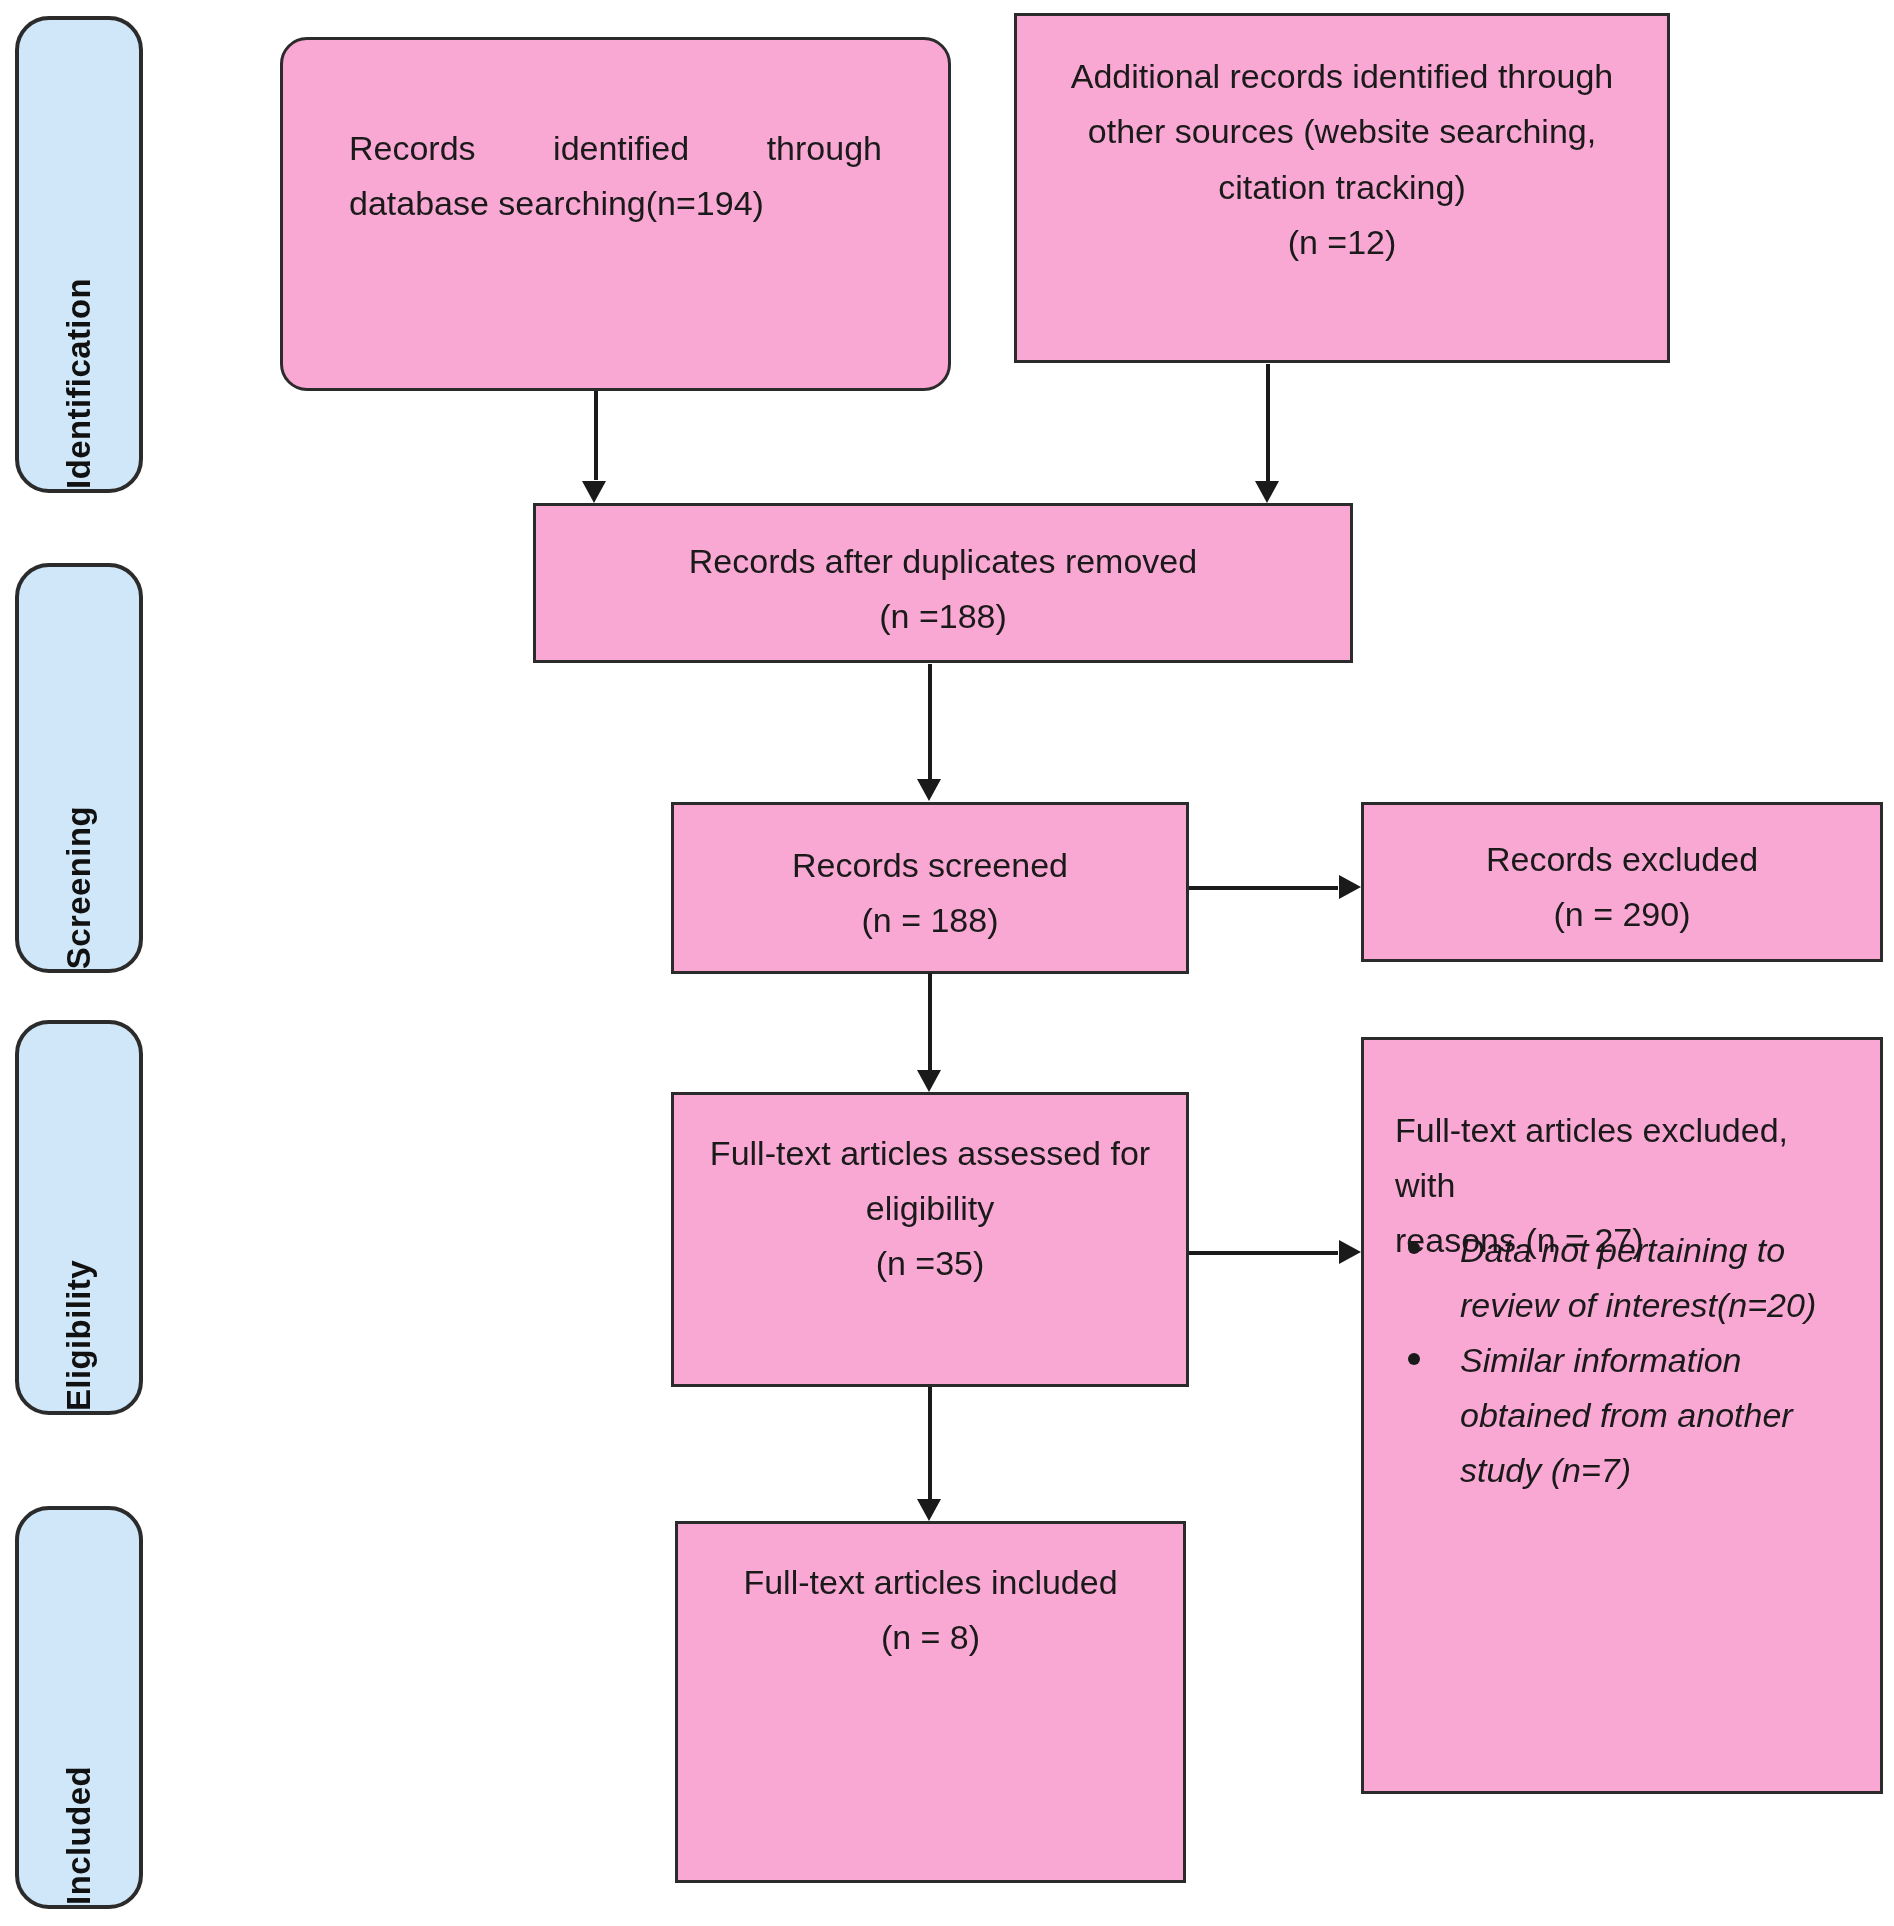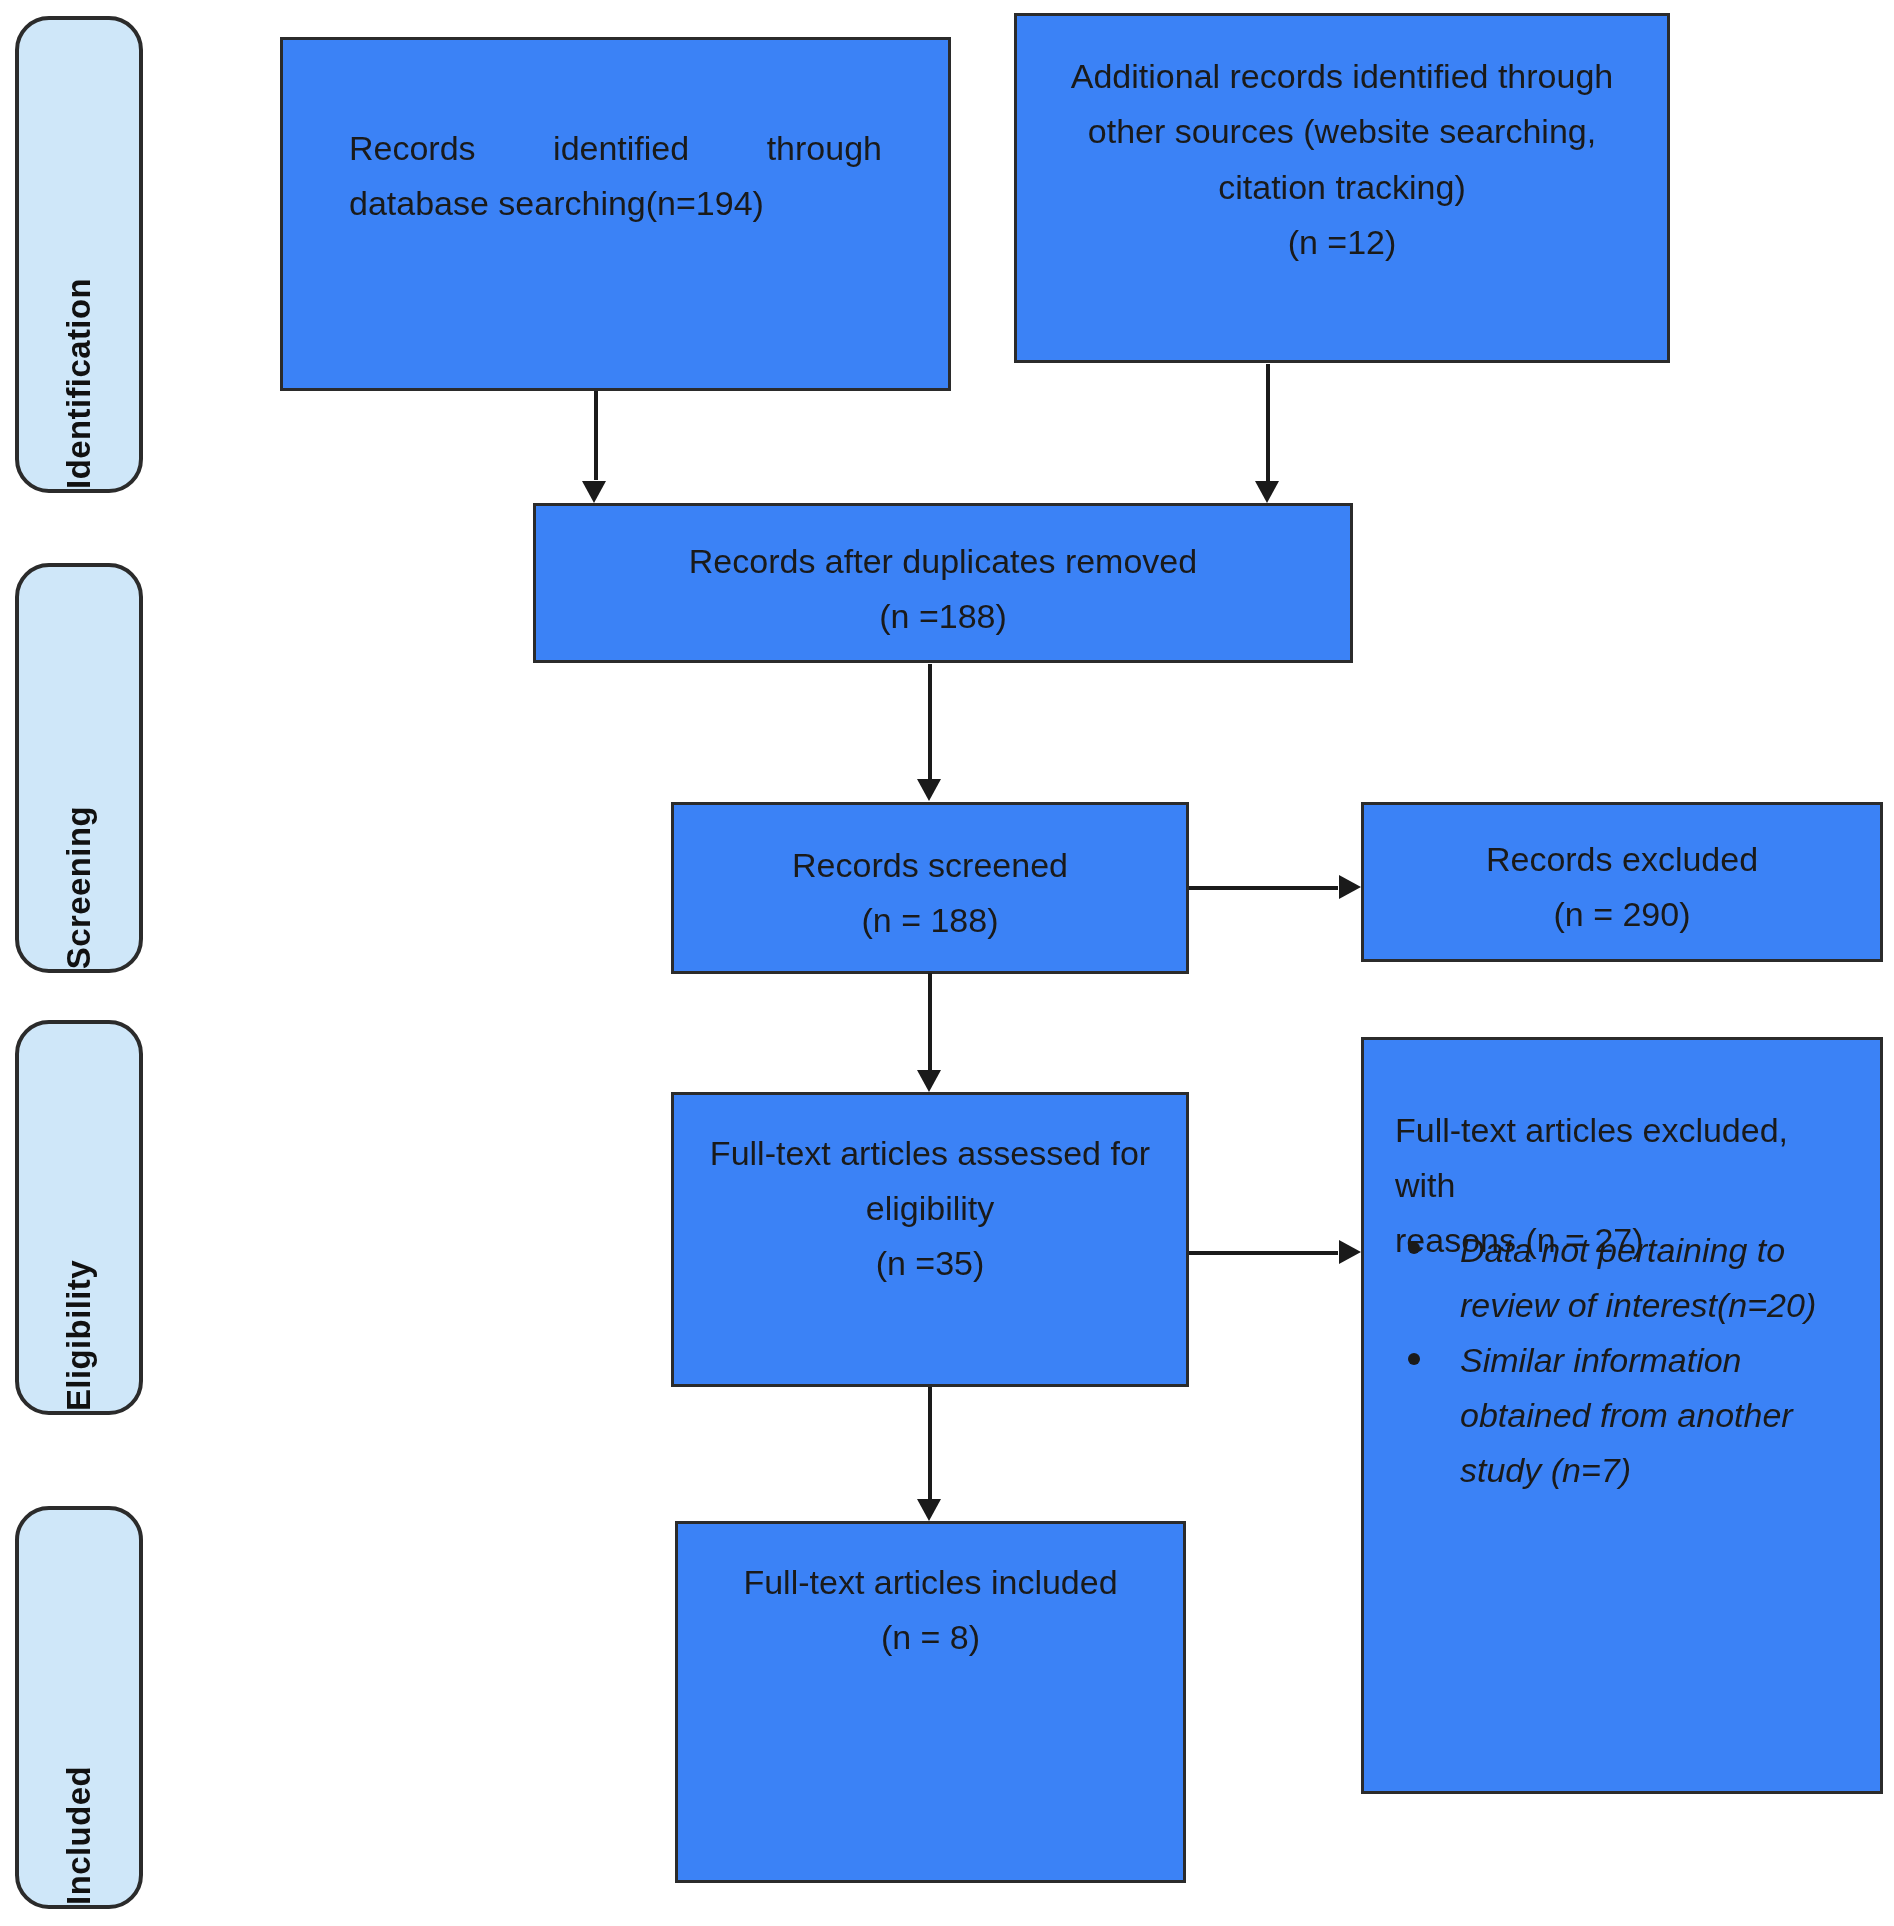--- a/index.html
+++ b/index.html
@@ -37,21 +37,21 @@
     font-size: 33px;
     letter-spacing: 0.4px;
     color: #111111;
     padding: 0 0 21px 0;
     white-space: nowrap;
   }
 
   
   .flow-box {
     position: absolute;
-    background: #3b82f6;
+    background: #f9a8d4;
     border: 3.7px solid #2b2b2b;
     box-sizing: border-box;
   }
   .flow-box .box-text {
     font-size: 34px;
     line-height: 1.62;
     color: #1a1a1a;
   }
   .txt-center { text-align: center; }
   .txt-justify { text-align: justify; text-align-last: justify; }
@@ -122,21 +122,21 @@
   </div>
 
   <div class="stage-pill" style="left:15px; top:1020px; width:128px; height:395px;">
     <span class="stage-label">Eligibility</span>
   </div>
 
   <div class="stage-pill" style="left:15px; top:1506px; width:128px; height:403px;">
     <span class="stage-label">Included</span>
   </div>
 
-  <div class="flow-box" style="left:280px; top:37px; width:671px; height:354px;">
+  <div class="flow-box" style="left:280px; top:37px; width:671px; height:354px;border-radius:27px;">
     <div class="inner" style="top:81px; padding:0 66px;">
       <div class="box-text txt-justify">Records identified through</div>
       <div class="box-text txt-left">database searching(n=194)</div>
     </div>
   </div>
 
   <div class="flow-box" style="left:1014px; top:13.4px; width:656px; height:350px;">
     <div class="inner" style="top:33px; padding:0 31px;">
       <div class="box-text txt-center">Additional records identified through</div>
       <div class="box-text txt-center">other sources (website searching,</div>

